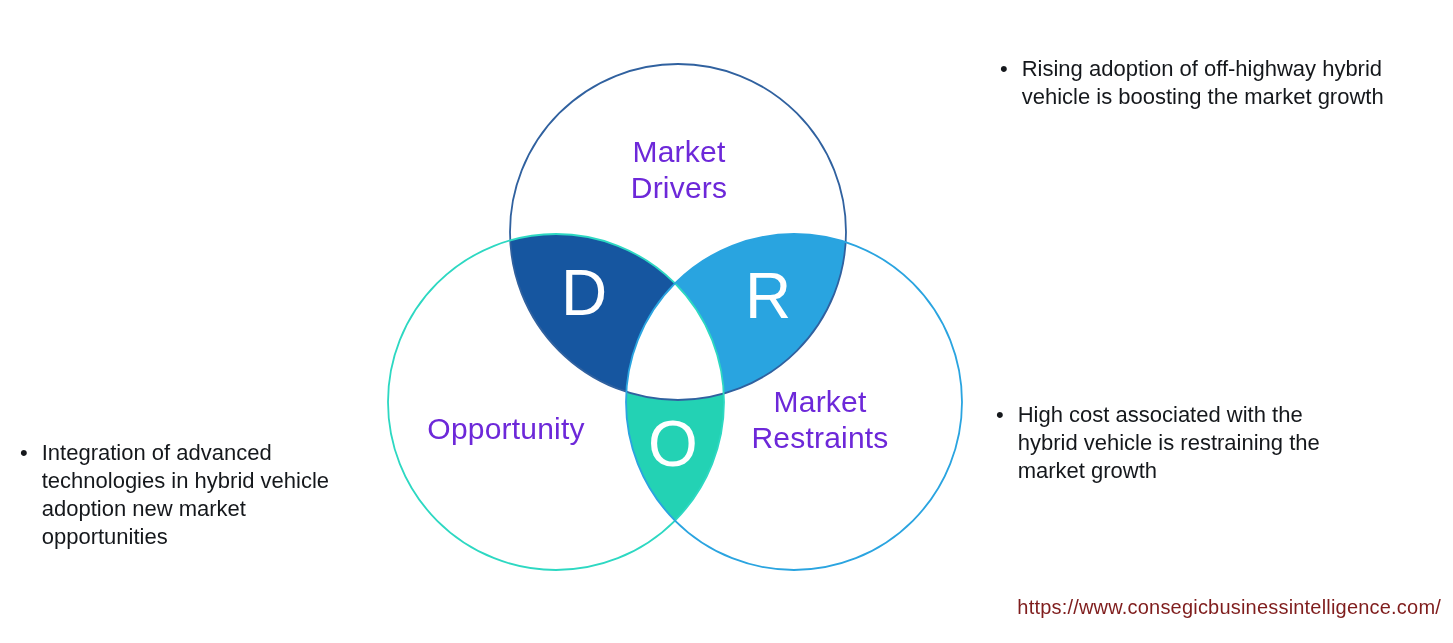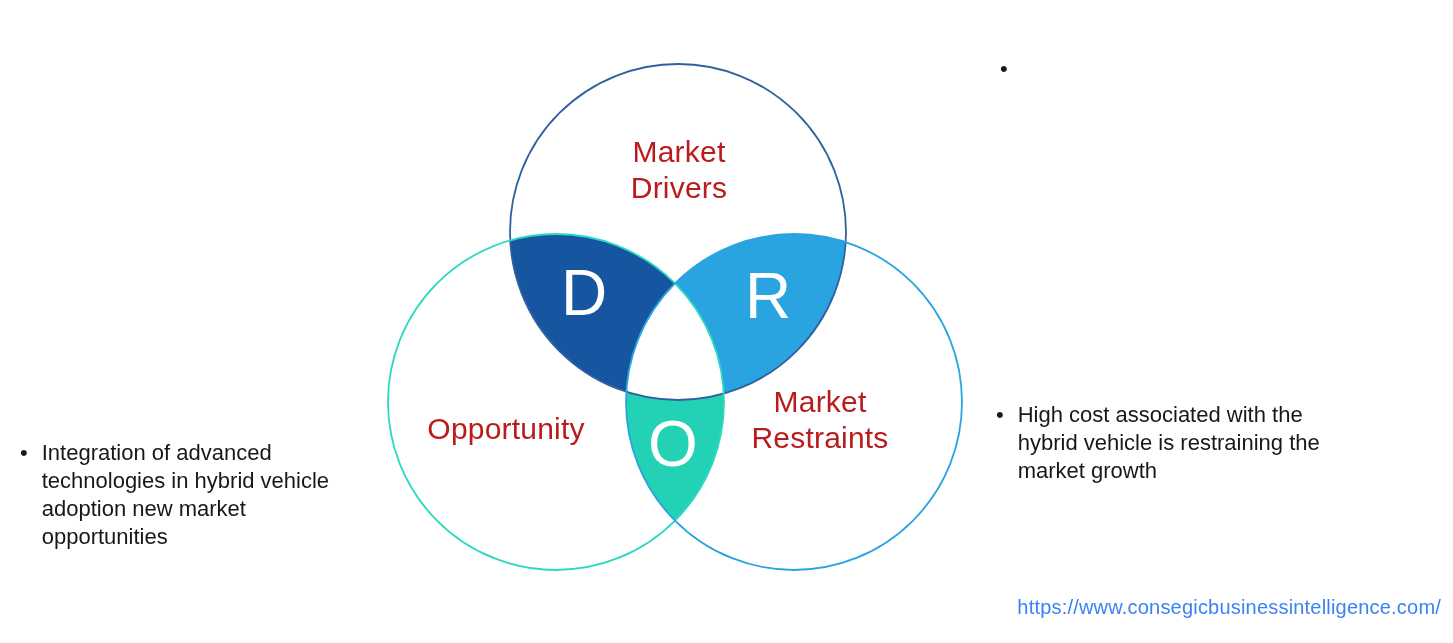--- a/index.html
+++ b/index.html
@@ -10,21 +10,21 @@
     overflow:hidden;
     font-family:"Liberation Sans", sans-serif;
   }
   .venn { position:absolute; left:0; top:0; width:1453px; height:643px; }
   .venn circle { fill:none; stroke-width:1.8; }
   .circle-label {
     position:absolute;
     transform:translateX(-50%);
     font-size:30px;
     line-height:36px;
-    color:#b91c1c;
+    color:#6d28d9;
     text-align:center;
     white-space:pre-line;
     letter-spacing:0.2px;
   }
   .overlap-letter {
     position:absolute;
     transform:translate(-50%,-50%);
     font-size:64px;
     line-height:1;
     color:#ffffff;
@@ -43,21 +43,21 @@
     line-height:28px;
     margin-right:14px;
     flex:0 0 auto;
   }
   .bullet-text { white-space:pre-line; }
   .footer-url {
     position:absolute;
     right:12px;
     top:596px;
     font-size:20px;
-    color:#3b82f6;
+    color:#7f1d1d;
     letter-spacing:0.2px;
   }
 </style>
 </head>
 <body>
 
 <div class="canvas">
 
   <svg class="venn" viewBox="0 0 1453 643" aria-hidden="true">
 
@@ -75,20 +75,22 @@
   <div class="circle-label" style="left:506px; top:411px;">Opportunity</div>
   <div class="circle-label" style="left:820px; top:384px;">Market
 Restraints</div>
 
   <div class="overlap-letter" style="left:584px; top:293px;">D</div>
   <div class="overlap-letter" style="left:768px; top:296px;">R</div>
   <div class="overlap-letter" style="left:673px; top:444px;">O</div>
 
   <div class="bullet" style="left:1000px; top:55px; width:445px;">
     <span class="bullet-marker">•</span>
+    <span class="bullet-text">Rising adoption of off-highway hybrid
+vehicle is boosting the market growth</span>
   </div>
 
   <div class="bullet" style="left:996px; top:401px; width:400px;">
     <span class="bullet-marker">•</span>
     <span class="bullet-text">High cost associated with the
 hybrid vehicle is restraining the
 market growth</span>
   </div>
 
   <div class="bullet" style="left:20px; top:439px; width:360px;">

